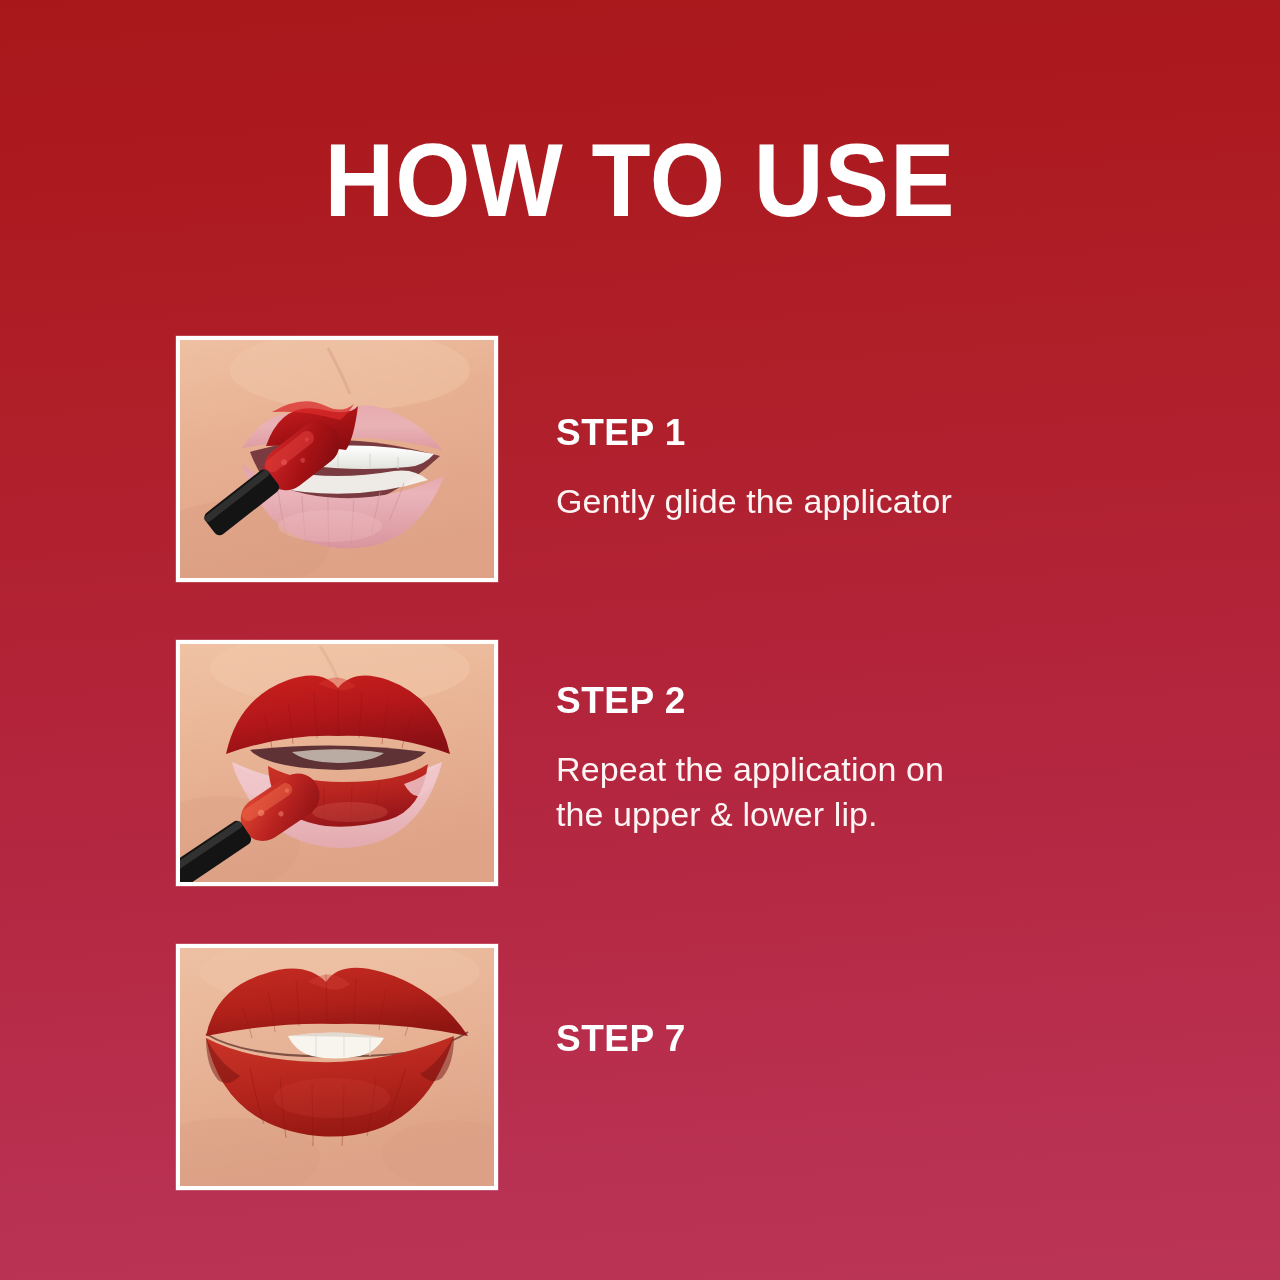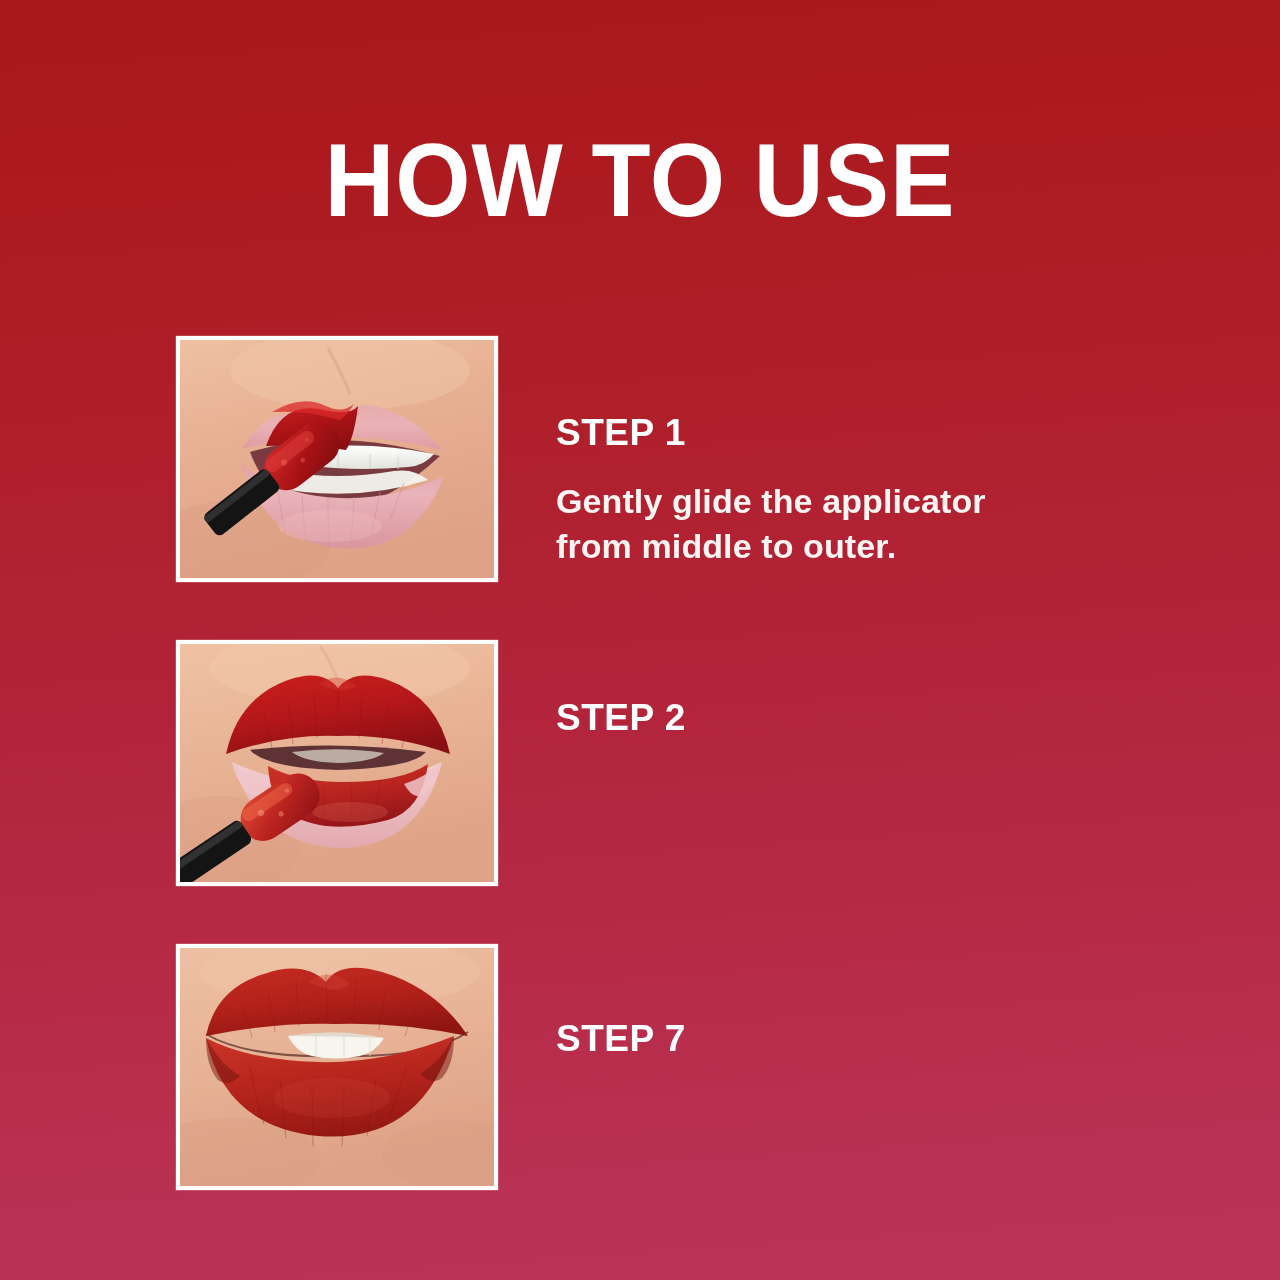--- a/index.html
+++ b/index.html
@@ -66,34 +66,34 @@
     background: #e8b192;
   }
   .thumb svg { display:block; width:100%; height:100%; }
 
   .step-text {
     position: absolute;
     left: 556px;
     width: 560px;
   }
   .step-text.s1 { top: 48px; margin-top: 36px; }
-  .step-text.s2 { top: 65px; }
+  .step-text.s2 { top: 48px; }
   .step-text.s3 { top: 82px; }
 
   .step-label {
     font-size: 37px;
     font-weight: 700;
     letter-spacing: 0.5px;
     line-height: 1.05;
     color: #ffffff;
     margin-bottom: 26px;
   }
   .step-desc {
     font-size: 34px;
-    font-weight: 700;
+    font-weight: 400;
     line-height: 1.34;
     color: #fdf4f4;
     letter-spacing: 0.1px;
   }
   .step-desc .ln { display: block; }
 </style>
 </head>
 <body>
 
 <div class="title">HOW TO USE</div>
@@ -183,21 +183,20 @@
             <rect x="8" y="106" width="80" height="7" rx="3" fill="#3a3a3a" opacity="0.7"></rect>
           </g>
         </svg>
       </div>
     </div>
 
     <div class="step-text s1">
       <div class="step-label">STEP 1</div>
       <div class="step-desc">
         <span class="ln">Gently glide the applicator</span>
-        <span class="ln">from middle to outer.</span>
       </div>
     </div>
   </div>
 
   <div class="step-row">
     <div class="thumb-wrap">
       <div class="thumb">
         <svg viewBox="0 0 314 238" preserveAspectRatio="xMidYMid slice" aria-hidden="true">
           <defs>
             <linearGradient id="skin2" x1="0" y1="0" x2="0.25" y2="1">
@@ -274,20 +273,24 @@
           <g transform="rotate(-34 96 166)">
             <rect x="-24" y="152" width="84" height="27" rx="6" fill="#141414"></rect>
             <rect x="-24" y="154" width="84" height="7" rx="3" fill="#3d3d3d" opacity="0.7"></rect>
           </g>
         </svg>
       </div>
     </div>
 
     <div class="step-text s2">
       <div class="step-label">STEP 2</div>
+      <div class="step-desc">
+        <span class="ln">Repeat the application on</span>
+        <span class="ln">the upper &amp; lower lip.</span>
+      </div>
     </div>
   </div>
 
   <div class="step-row">
     <div class="thumb-wrap">
       <div class="thumb">
         <svg viewBox="0 0 314 238" preserveAspectRatio="xMidYMid slice" aria-hidden="true">
           <defs>
             <linearGradient id="skin3" x1="0" y1="0" x2="0.25" y2="1">
               <stop offset="0%" stop-color="#eec0a3"></stop>

